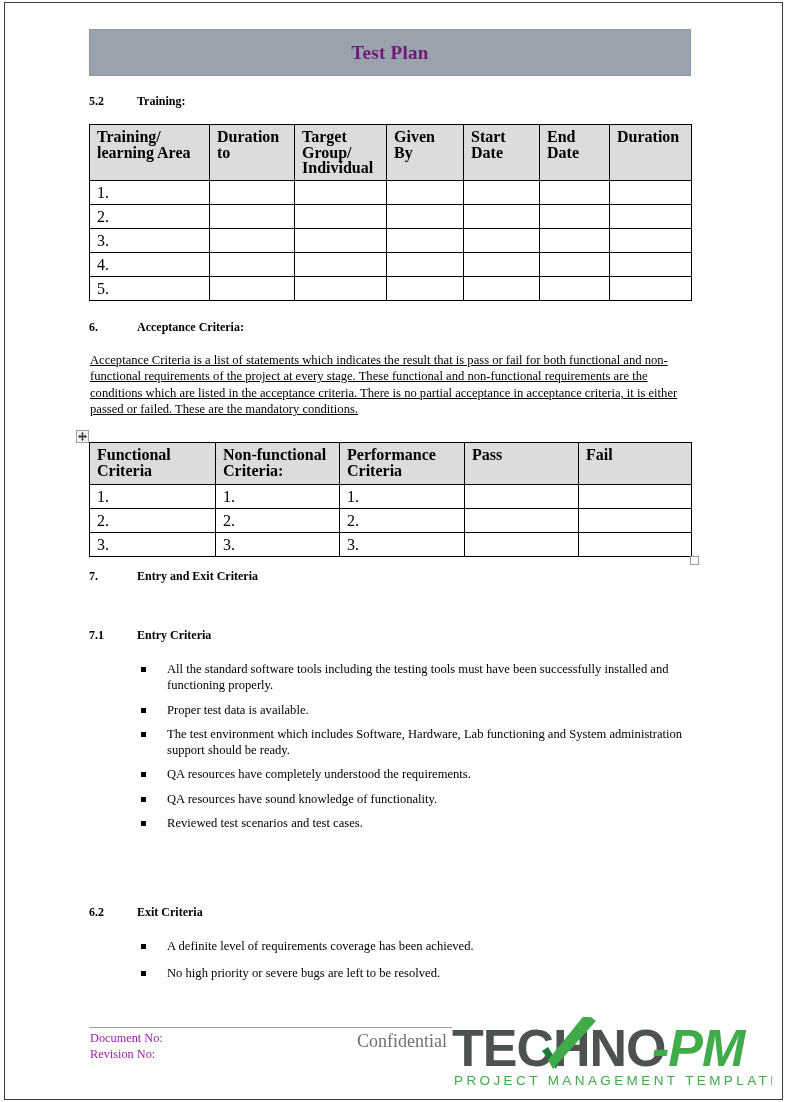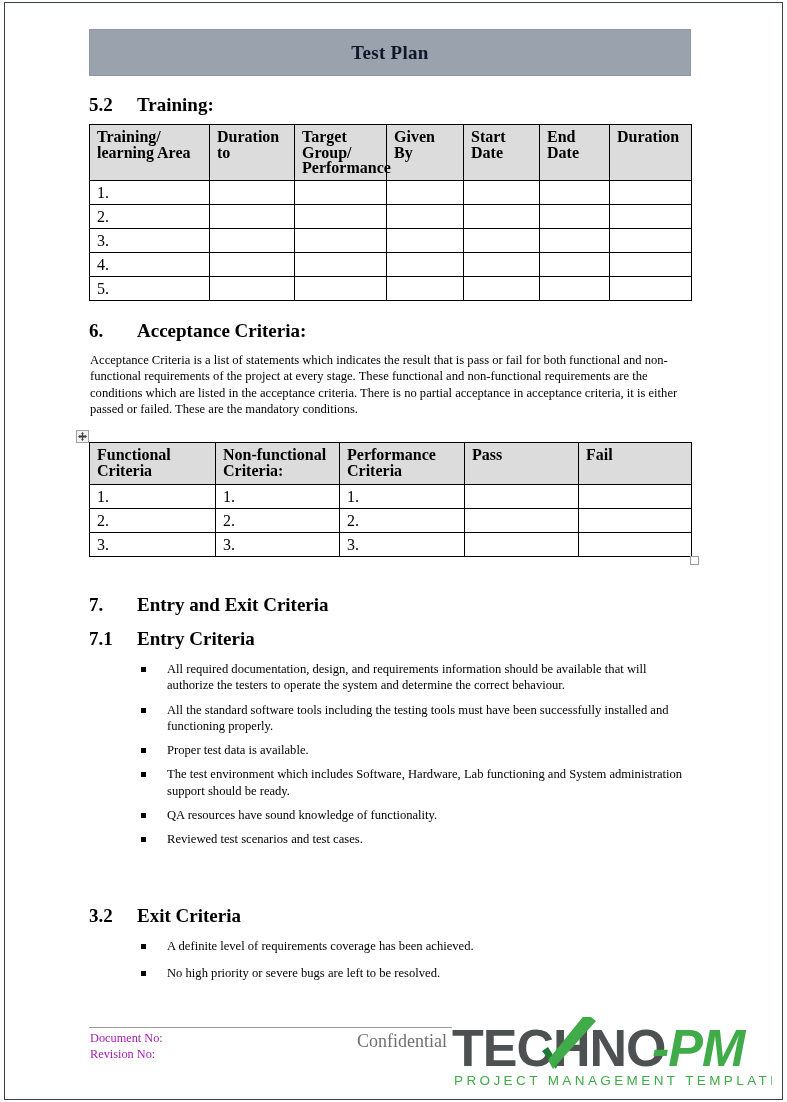--- a/index.html
+++ b/index.html
@@ -47,46 +47,47 @@
     width: 602px;
     height: 47px;
     background: #9aa2ad;
     border: 1px solid #8d96a2;
     box-sizing: border-box;
     display: flex;
     align-items: center;
     justify-content: center;
   }
   .title-banner .title-text {
-    color: #0f172a;
+    color: #701a75;
     font-size: 19px;
     font-weight: bold;
     letter-spacing: .3px;
   }
 
   
   .heading {
     position: absolute;
     font-weight: bold;
-    font-size: 19px;
+    font-size: 12px;
     white-space: nowrap;
   }
   .heading .num {
     display: inline-block;
   }
   .heading .txt {
     display: inline-block;
   }
 
   
   .para {
     position: absolute;
     font-size: 12.6px;
     line-height: 16.4px;
     text-align: left;
+    text-decoration: underline;
   }
 
   
   table.doc-table {
     position: absolute;
     border-collapse: collapse;
     table-layout: fixed;
     font-size: 16px;
   }
   table.doc-table th,
@@ -212,21 +213,21 @@
         <col style="width:92px;">
         <col style="width:77px;">
         <col style="width:76px;">
         <col style="width:70px;">
         <col style="width:82px;">
       </colgroup>
       <thead>
         <tr>
           <th style="height:56px;">Training/ learning Area</th>
           <th>Duration to</th>
-          <th>Target Group/ Performance</th>
+          <th>Target Group/ Individual</th>
           <th>Given By</th>
           <th>Start Date</th>
           <th>End Date</th>
           <th>Duration</th>
         </tr>
       </thead>
       <tbody>
         <tr>
           <td>1.</td>
           <td></td>
@@ -324,39 +325,39 @@
           <td>3.</td>
           <td>3.</td>
           <td></td>
           <td></td>
         </tr>
       </tbody>
     </table>
 
     <div class="table-resize-handle" style="left:690px; top:556px;"></div>
 
-    <div class="heading" style="left:89px; top:594px;">
+    <div class="heading" style="left:89px; top:569px;">
       <span class="num" style="width:48px;">7.</span><span class="txt">Entry and Exit Criteria</span>
     </div>
 
     <div class="heading" style="left:89px; top:628px;">
       <span class="num" style="width:48px;">7.1</span><span class="txt">Entry Criteria</span>
     </div>
 
     <ul class="bullet-list" style="left:141px; top:661px; width:551px;">
-      <li>All required documentation, design, and requirements information should be available that will authorize the testers to operate the system and determine the correct behaviour.</li>
       <li>All the standard software tools including the testing tools must have been successfully installed and functioning properly.</li>
       <li>Proper test data is available.</li>
       <li>The test environment which includes Software, Hardware, Lab functioning and System administration support should be ready.</li>
+      <li>QA resources have completely understood the requirements.</li>
       <li>QA resources have sound knowledge of functionality.</li>
       <li>Reviewed test scenarios and test cases.</li>
     </ul>
 
     <div class="heading" style="left:89px; top:905px;">
-      <span class="num" style="width:48px;">3.2</span><span class="txt">Exit Criteria</span>
+      <span class="num" style="width:48px;">6.2</span><span class="txt">Exit Criteria</span>
     </div>
 
     <ul class="bullet-list" style="left:141px; top:938px; width:551px;">
       <li style="margin-bottom:11px;">A definite level of requirements coverage has been achieved.</li>
       <li style="margin-bottom:5px;">No high priority or severe bugs are left to be resolved.</li>
     </ul>
 
     <div class="footer-rule"></div>
     <div class="footer-left">
       <div>Document No:</div>

